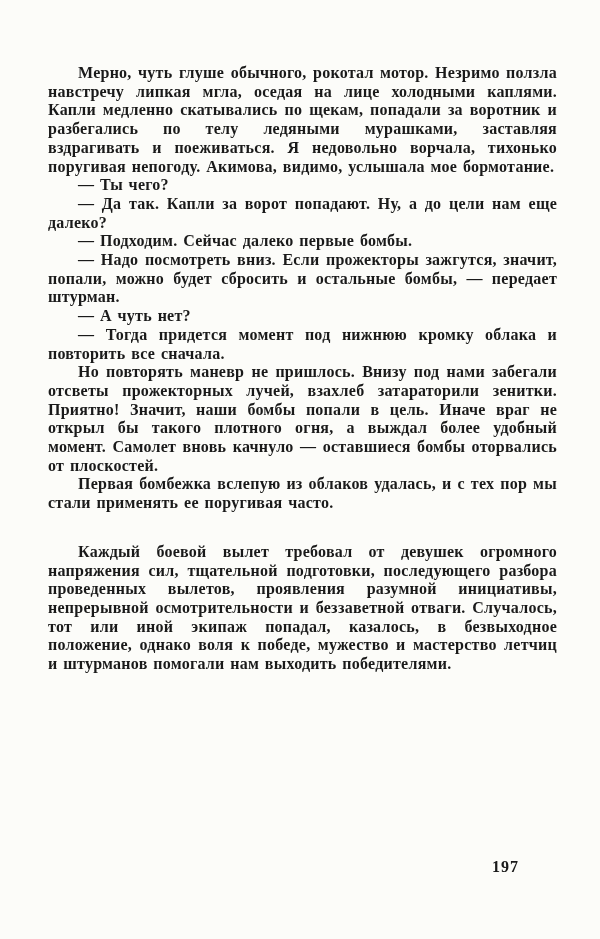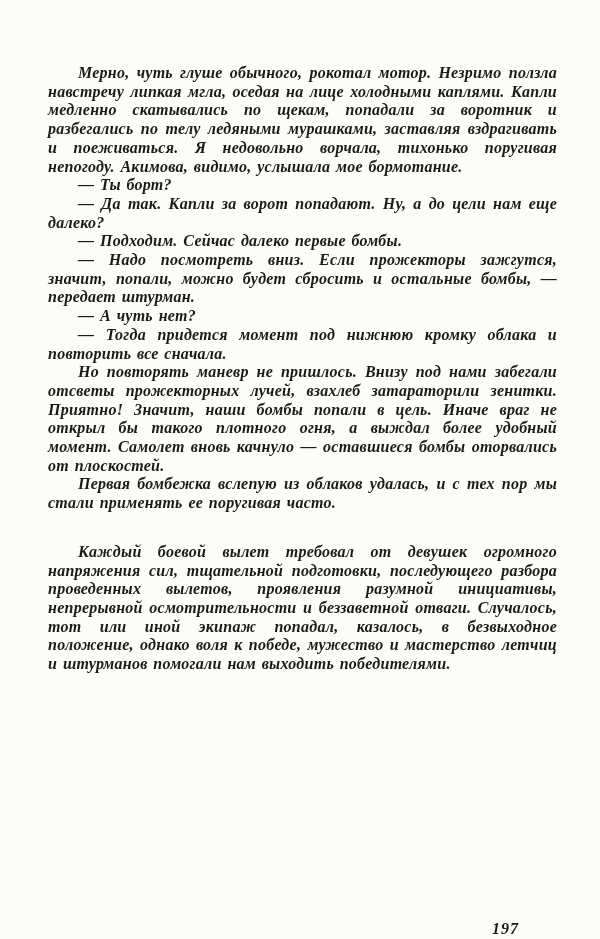--- a/index.html
+++ b/index.html
@@ -12,21 +12,20 @@
     background: #fcfcf9;
     font-family: "Liberation Serif", "DejaVu Serif", serif;
     color: #1a1a1a;
     overflow: hidden;
   }
   .page {
     position: relative;
     width: 600px;
     height: 768px;
     background: #fcfcf9;
-    font-style: italic;
   }
   .text-block {
     position: absolute;
     left: 48px;
     top: 64px;
     width: 509px;
   }
   .para {
     margin: 0;
     font-size: 16px;
@@ -38,37 +37,37 @@
     word-spacing: 1.5px;
     hyphens: auto;
     -webkit-hyphens: auto;
   }
   .section-break {
     height: 30px;
   }
   .page-number {
     position: absolute;
     left: 492px;
-    top: 920px;
+    top: 858px;
     font-size: 16px;
     font-weight: bold;
     letter-spacing: 1px;
     color: #1a1a1a;
   }
 </style>
 </head>
 <body>
 
 <div class="page">
 
   <div class="text-block">
 
     <div>
       <p class="para">Мерно, чуть глуше обычного, рокотал мотор. Незримо ползла навстречу липкая мгла, оседая на лице холодными каплями. Капли медленно скатывались по щекам, попадали за воротник и разбегались по телу ледяными мурашками, заставляя вздрагивать и поеживаться. Я недовольно ворчала, тихонько поругивая непогоду. Акимова, видимо, услышала мое бормотание.</p>
-      <p class="para">— Ты борт?</p>
+      <p class="para">— Ты чего?</p>
       <p class="para">— Да так. Капли за ворот попадают. Ну, а до цели нам еще далеко?</p>
       <p class="para">— Подходим. Сейчас далеко первые бомбы.</p>
       <p class="para">— Надо посмотреть вниз. Если прожекторы зажгутся, значит, попали, можно будет сбросить и остальные бомбы, — передает штурман.</p>
       <p class="para">— А чуть нет?</p>
       <p class="para">— Тогда придется момент под нижнюю кромку облака и повторить все сначала.</p>
       <p class="para">Но повторять маневр не пришлось. Внизу под нами забегали отсветы прожекторных лучей, взахлеб затараторили зенитки. Приятно! Значит, наши бомбы попали в цель. Иначе враг не открыл бы такого плотного огня, а выждал более удобный момент. Самолет вновь качнуло — оставшиеся бомбы оторвались от плоскостей.</p>
       <p class="para">Первая бомбежка вслепую из облаков удалась, и с тех пор мы стали применять ее поругивая часто.</p>
     </div>
 
     <div class="section-break"></div>

